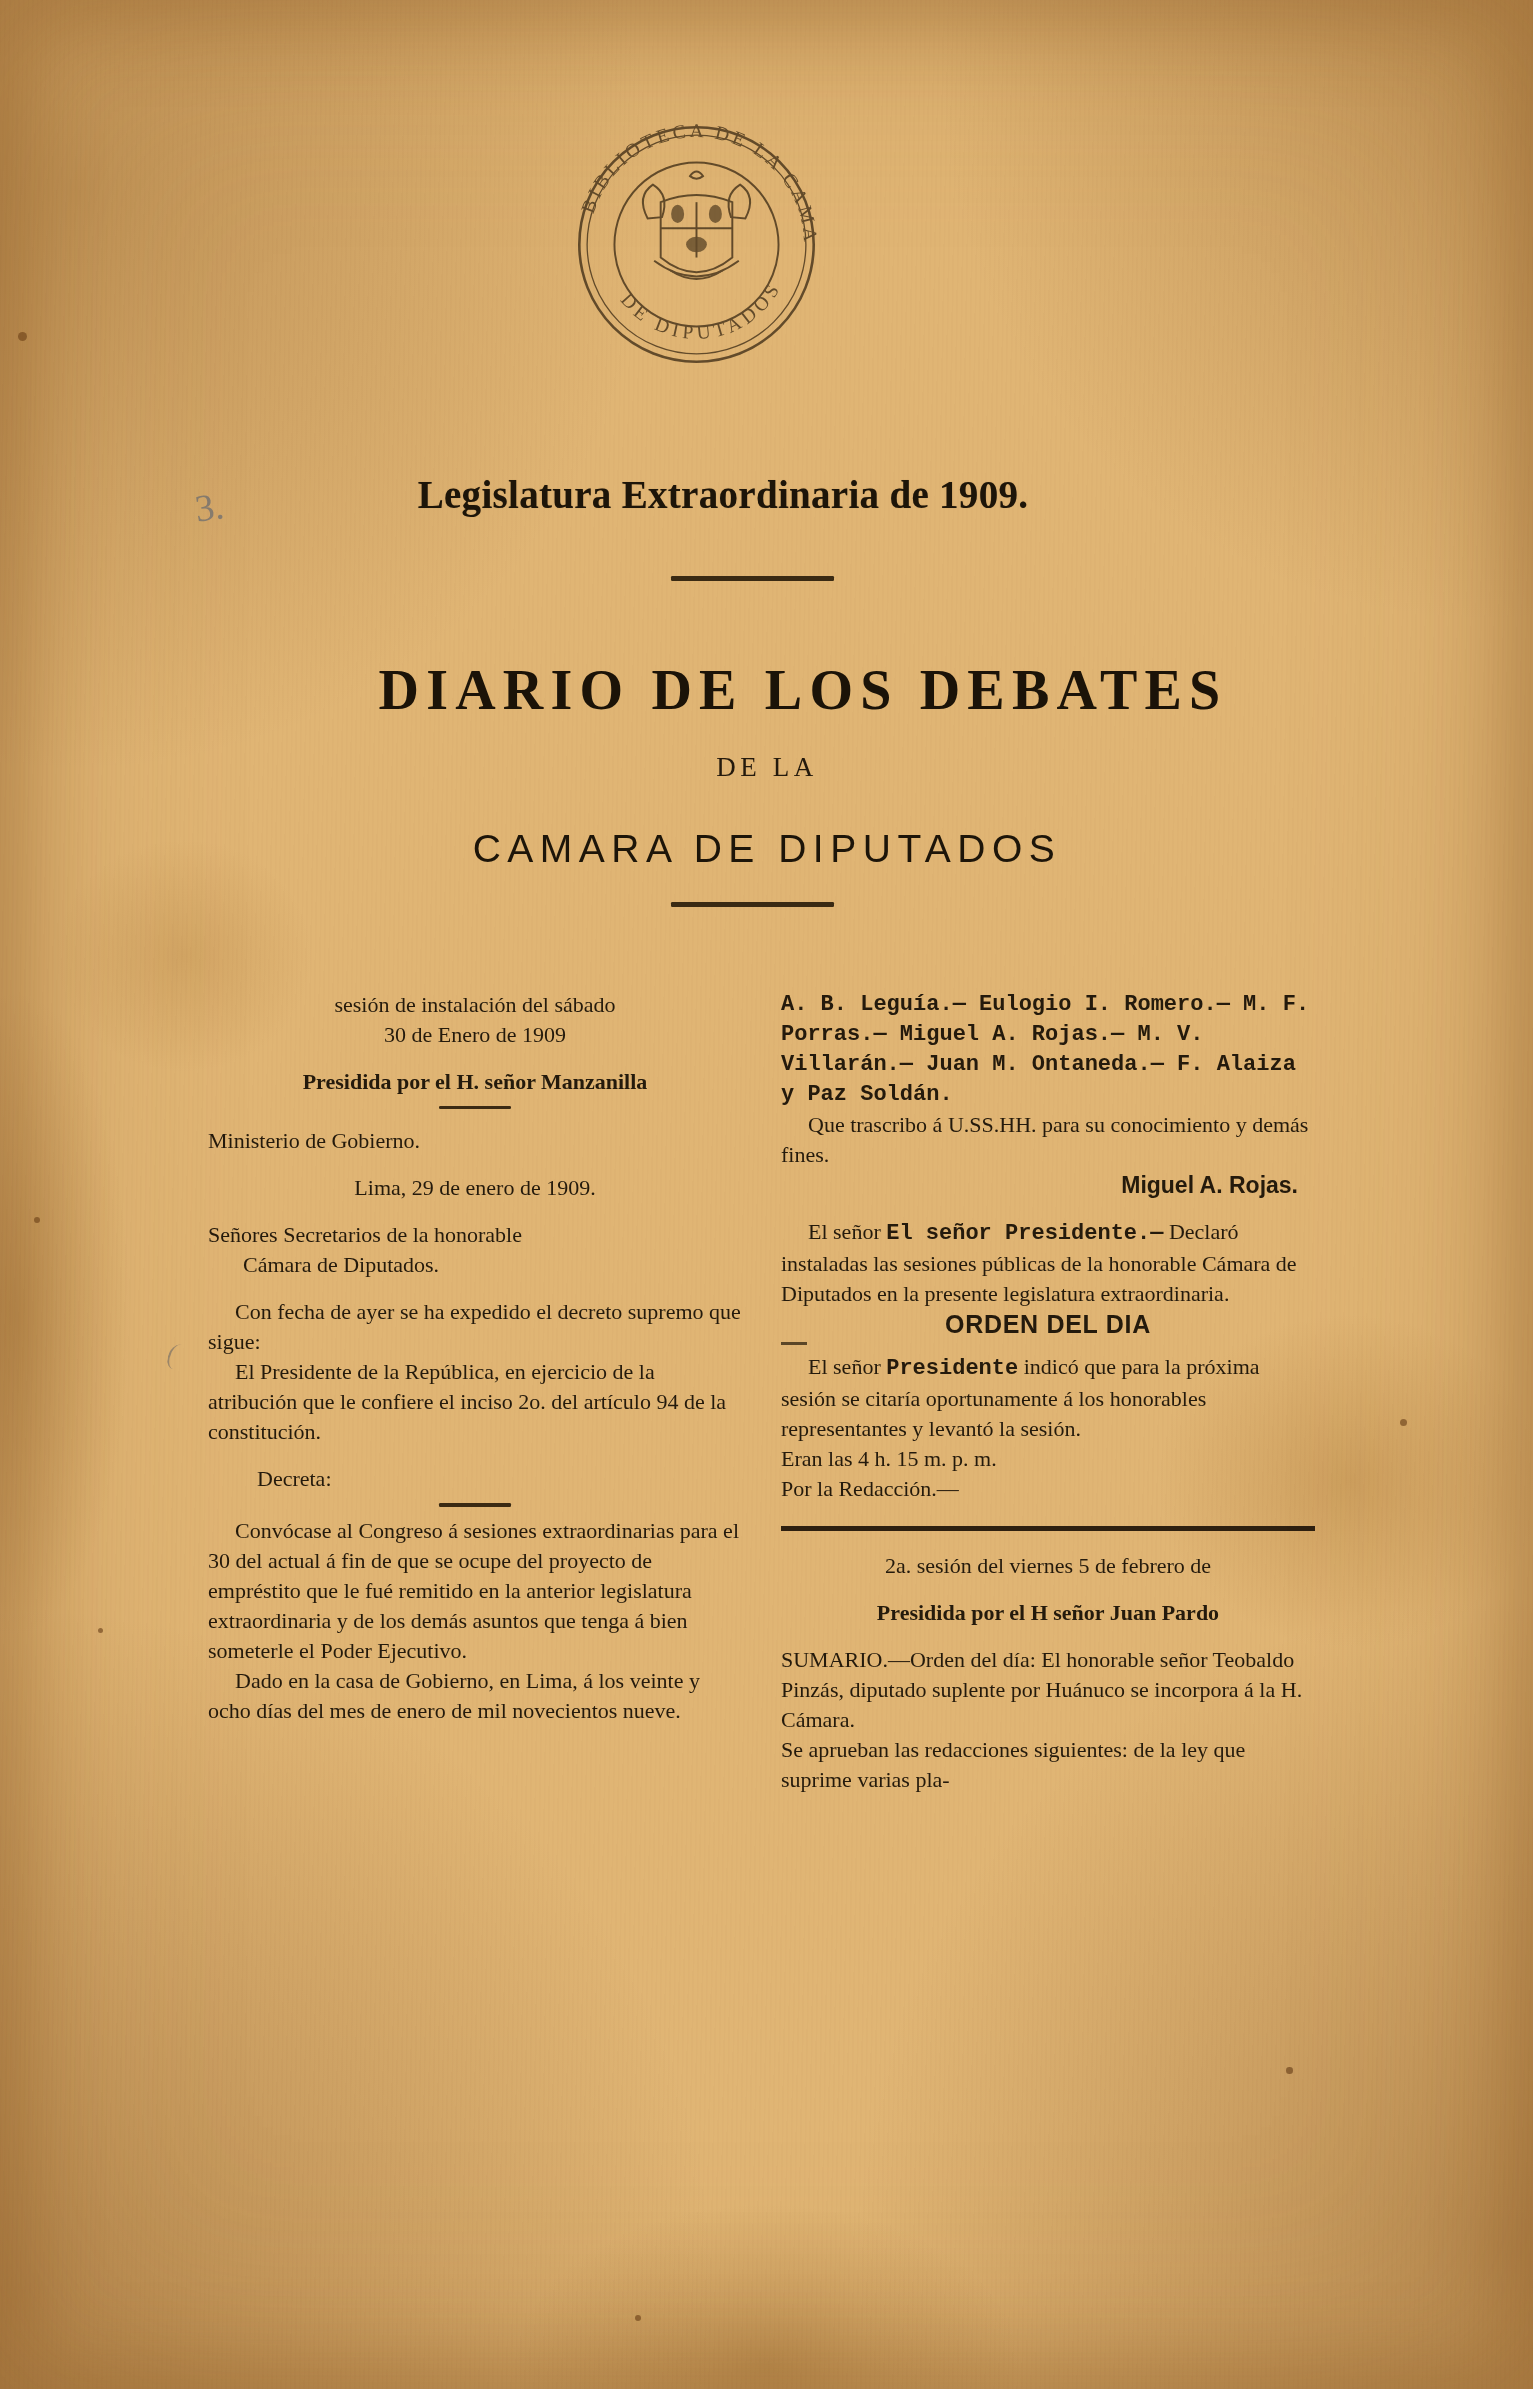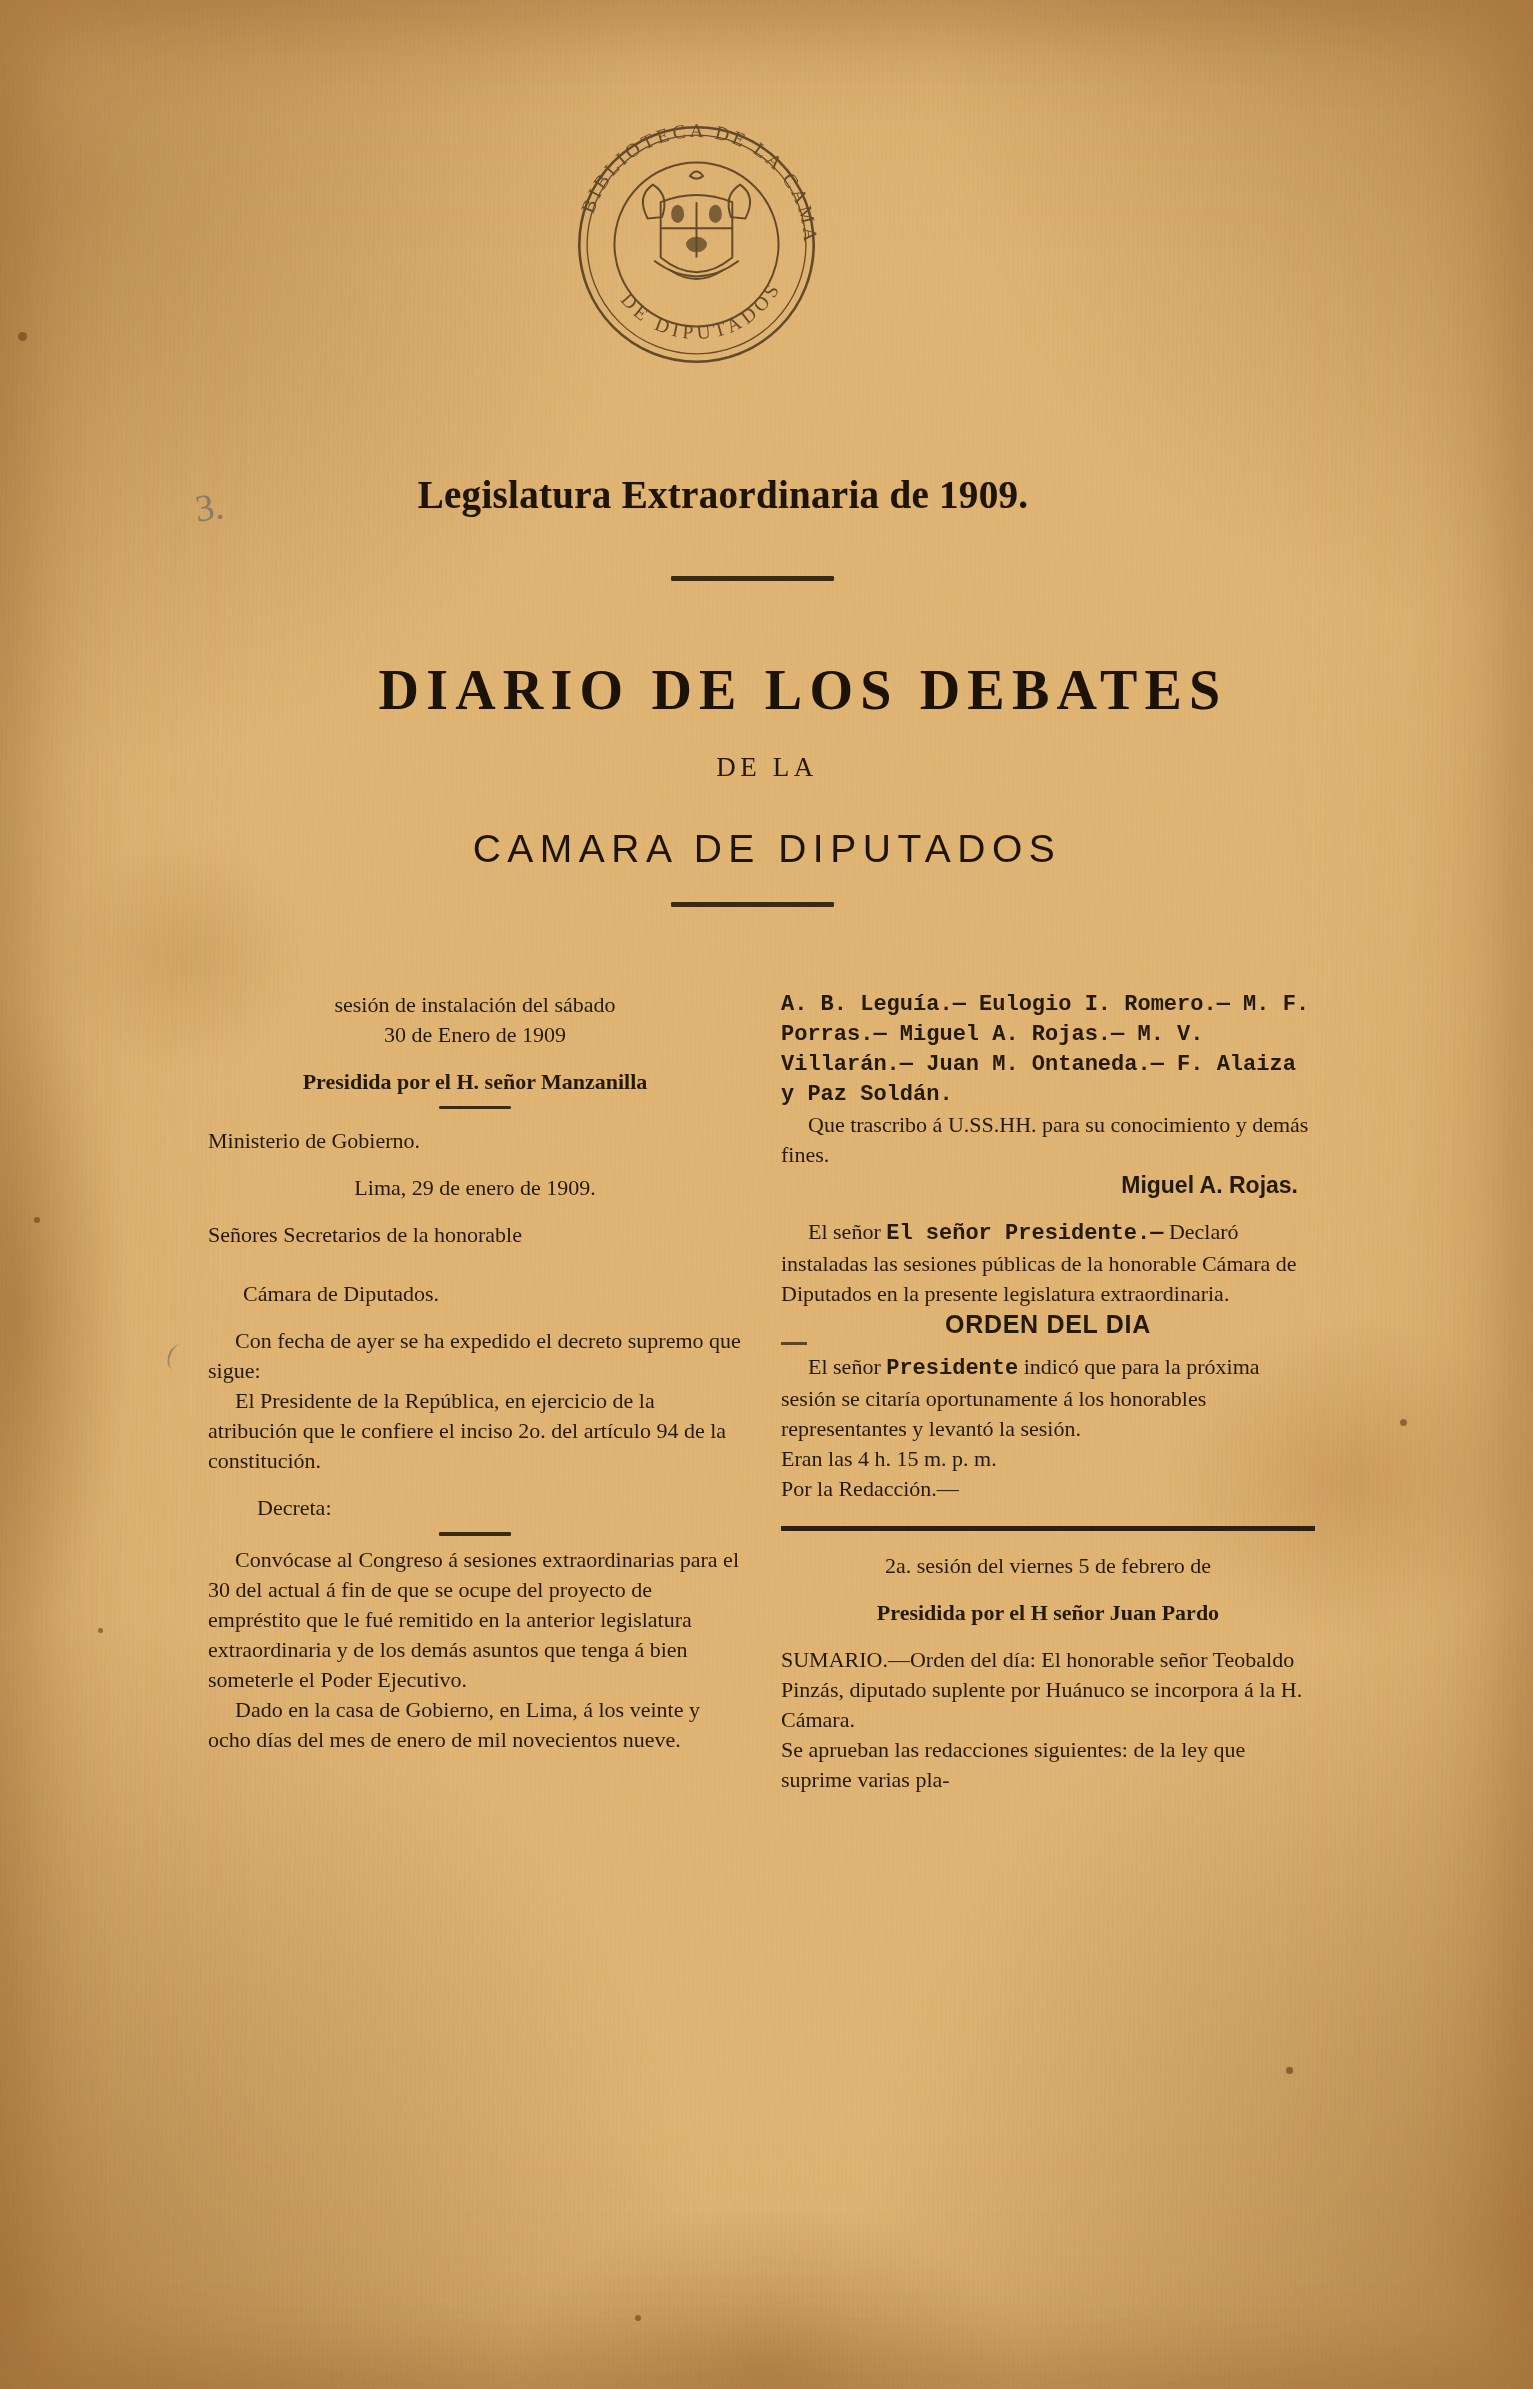--- a/index.html
+++ b/index.html
@@ -277,21 +277,21 @@
     <div class="rule-short rule2"></div>
 
     <div class="col col-left">
       <p class="center">sesión de instalación del sábado</p>
       <p class="center">30 de Enero de 1909</p>
       <p class="center bold p-gap">Presidida por el H. señor Manzanilla</p>
       <div class="small-rule"></div>
       <p class="p-gap">Ministerio de Gobierno.</p>
       <p class="center p-gap">Lima, 29 de enero de 1909.</p>
       <p class="p-gap">Señores Secretarios de la honorable</p>
-      <p style="padding-left:35px;margin-top:29px;">Cámara de Diputados.</p>
+      <p style="padding-left:35px;">Cámara de Diputados.</p>
       <p class="indent p-gap">Con fecha de ayer se ha expedido el decreto supremo que sigue:</p>
       <p class="indent">El Presidente de la República, en ejercicio de la atribución que le confiere el inciso 2o. del artículo 94 de la constitución.</p>
       <p class="p-gap" style="padding-left:49px;">Decreta:</p>
       <div class="small-rule"></div>
       <p class="indent">Convócase al Congreso á sesiones extraordinarias para el 30 del actual á fin de que se ocupe del proyecto de empréstito que le fué remitido en la anterior legislatura extraordinaria y de los demás asuntos que tenga á bien someterle el Poder Ejecutivo.</p>
       <p class="indent">Dado en la casa de Gobierno, en Lima, á los veinte y ocho días del mes de enero de mil novecientos nueve.</p>
     </div>
 
     <div class="col col-right">
       <p class="sans-bold">A. B. Leguía.— Eulogio I. Romero.— M. F. Porras.— Miguel A. Rojas.— M. V. Villarán.— Juan M. Ontaneda.— F. Alaiza y Paz Soldán.</p>

